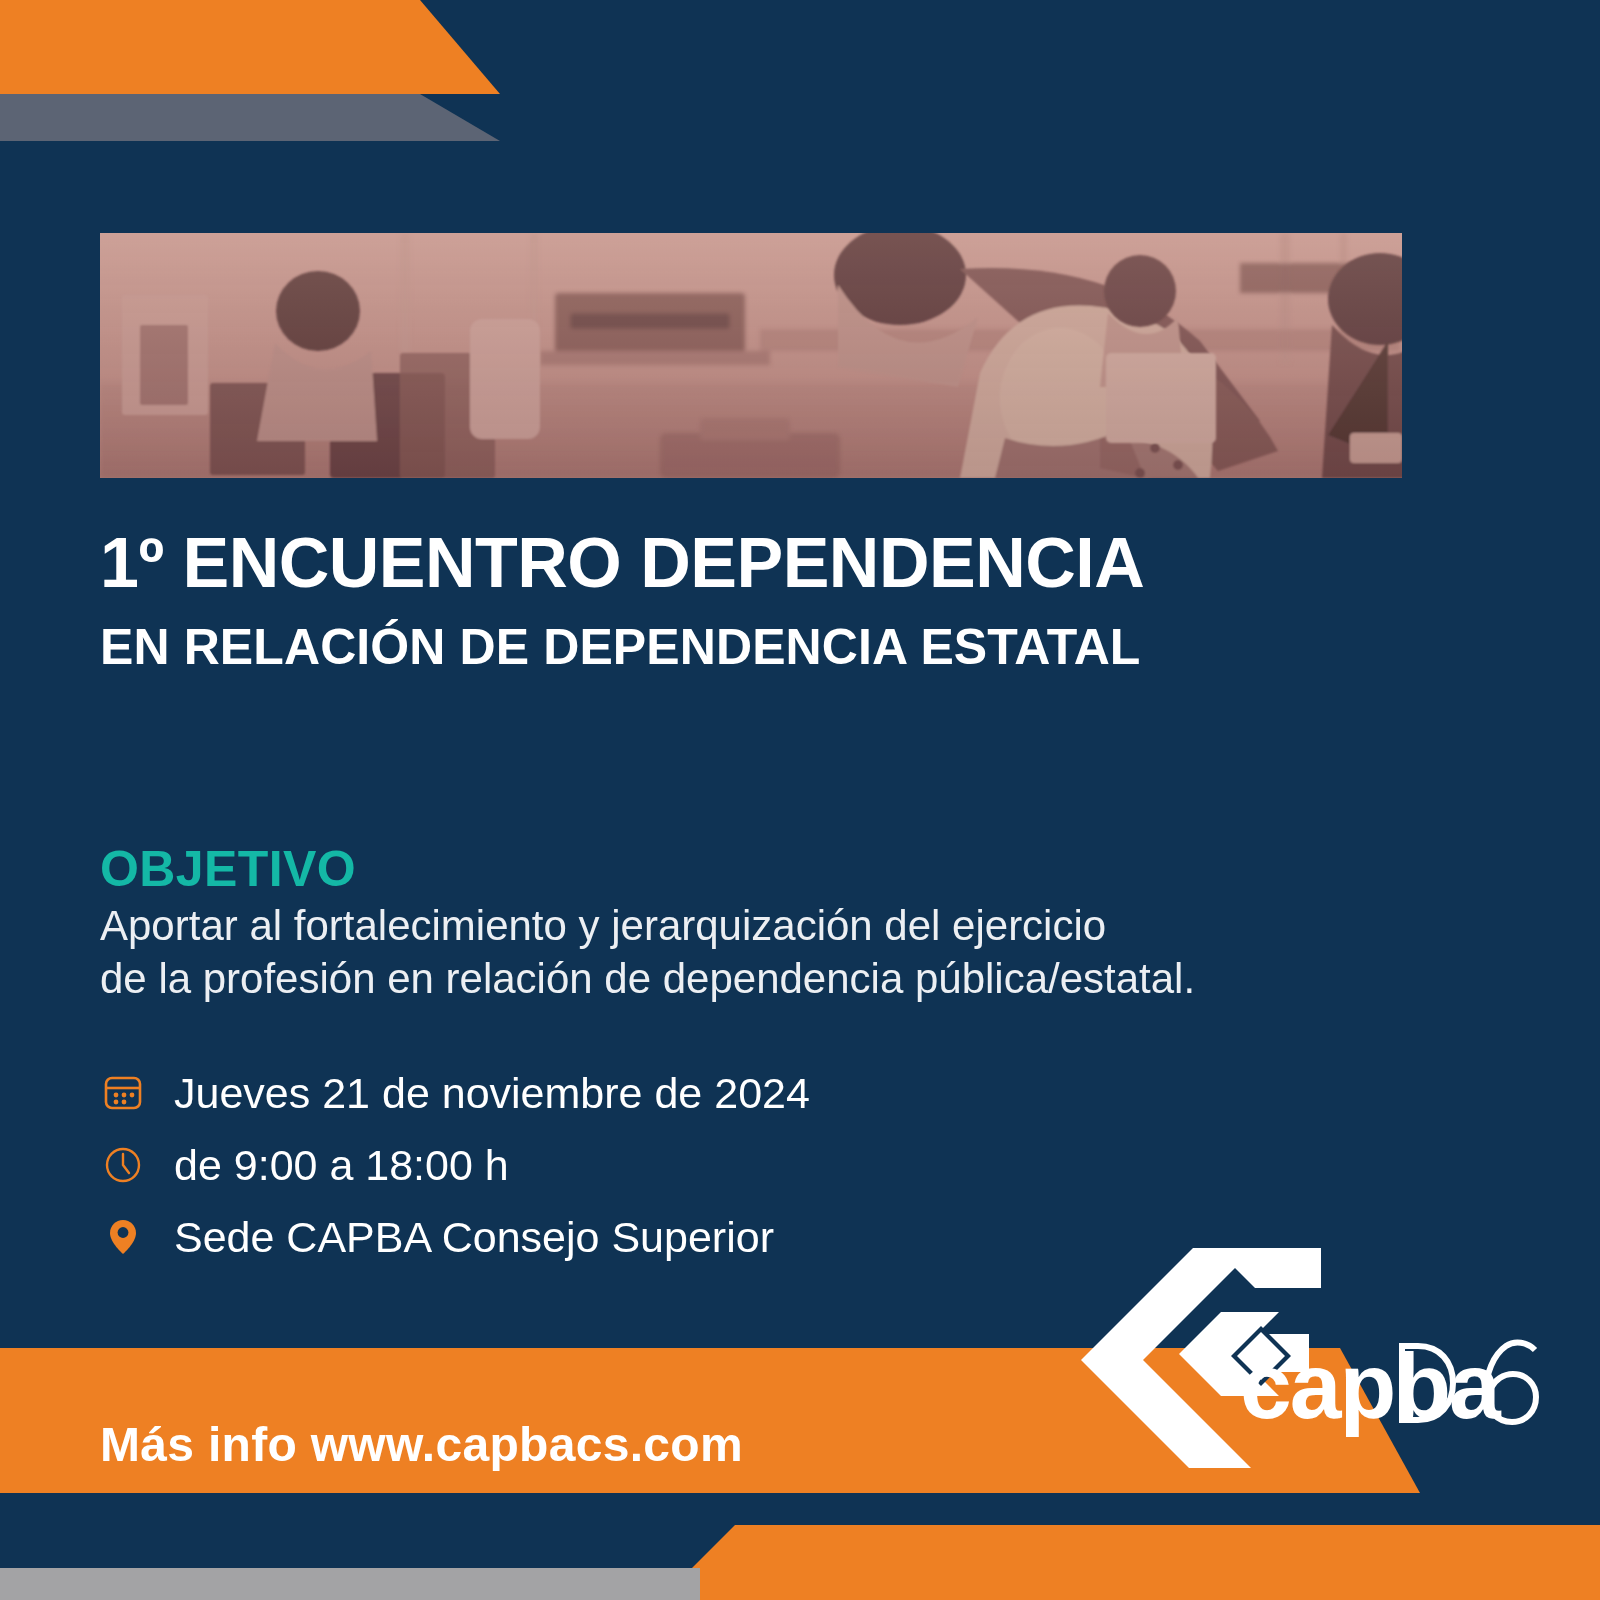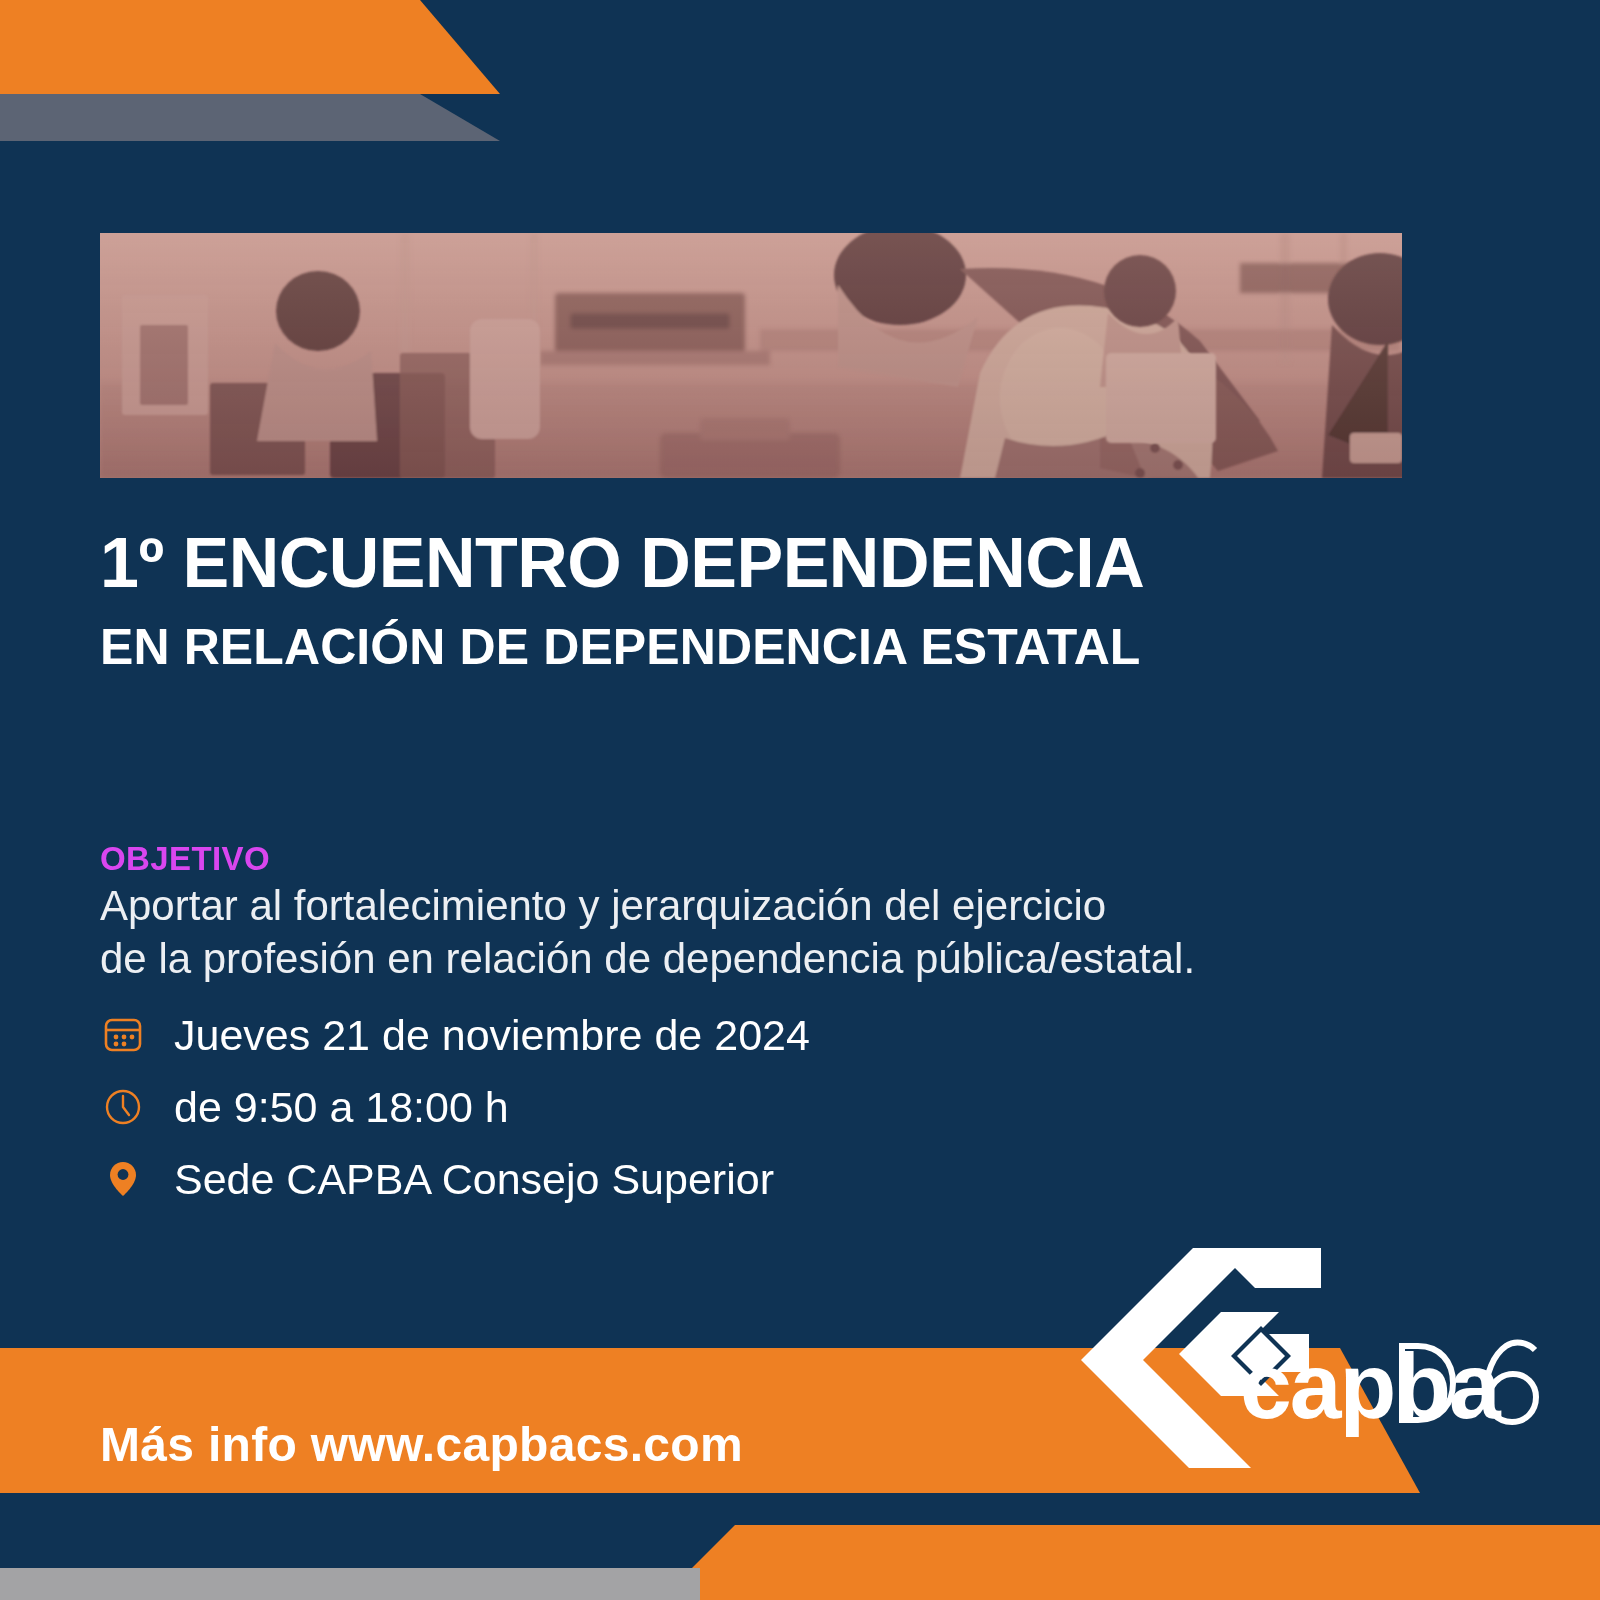--- a/index.html
+++ b/index.html
@@ -56,32 +56,32 @@
   .h-line2, .h-line3 {
     font-size:50px; font-weight:bold; color:#ffffff;
     letter-spacing:0.1px; line-height:1.0;
     white-space:nowrap;
     margin-top:24px;
   }
 
   
   .objective { position:absolute; left:100px; top:840px; width:1400px; }
   .obj-title {
-    font-size:33px; font-weight:bold; color:#d946ef;
+    font-size:50px; font-weight:bold; color:#14b8a6;
     letter-spacing:0.4px;
   }
   .obj-body {
     margin-top:2px;
     font-size:42px; font-weight:300; color:#eceff3;
     line-height:1.25;
   }
   .obj-body span { display:block; white-space:nowrap; }
 
   
-  .details { position:absolute; left:100px; top:1004px; }
+  .details { position:absolute; left:100px; top:1062px; }
   .row {
     display:flex; align-items:center;
     height:62px;
     margin-bottom:10px;
   }
   .row .ico {
     width:46px; min-width:46px; height:46px;
     display:flex; align-items:center; justify-content:center;
     margin-right:28px;
   }
@@ -253,21 +253,21 @@
       <span class="txt">Jueves 21 de noviembre de 2024</span>
     </div>
 
     <div class="row">
       <span class="ico">
         <svg width="42" height="42" viewBox="0 0 42 42">
           <circle cx="21" cy="21" r="16" fill="none" stroke="#ee8023" stroke-width="2.4"></circle>
           <path d="M21 10 L21 21 L27 29" fill="none" stroke="#ee8023" stroke-width="2.4" stroke-linecap="round" stroke-linejoin="round"></path>
         </svg>
       </span>
-      <span class="txt">de 9:50 a 18:00 h</span>
+      <span class="txt">de 9:00 a 18:00 h</span>
     </div>
 
     <div class="row">
       <span class="ico">
         <svg width="42" height="42" viewBox="0 0 42 42">
           <path d="M21 4 C13.8 4 8 9.8 8 17 c0 9.8 13 21 13 21 s13 -11.2 13 -21 C34 9.8 28.2 4 21 4 z" fill="#ee8023"></path>
           <circle cx="21" cy="16.5" r="5.4" fill="#0f3354"></circle>
         </svg>
       </span>
       <span class="txt">Sede CAPBA Consejo Superior</span>

